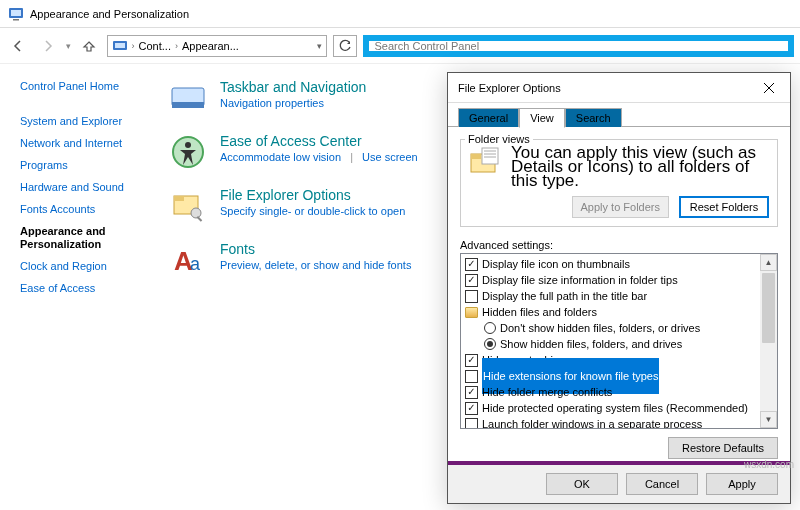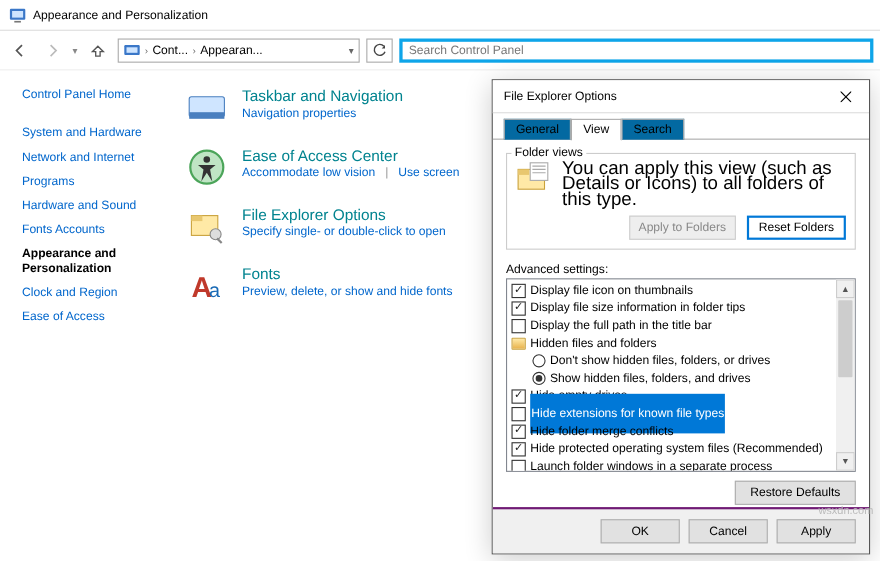--- a/index.html
+++ b/index.html
@@ -12,21 +12,21 @@
 
 
 .navrow { height: 36px; display: flex; align-items: center; padding: 0 6px; gap: 6px; border-bottom: 1px solid #eee; }
 .nav-btn { width: 24px; height: 24px; display: flex; align-items: center; justify-content: center; color: #555; cursor: pointer; border-radius: 2px; }
 .nav-btn.disabled { color: #bbb; }
 .addr { flex: 0 0 220px; height: 22px; border: 1px solid #aaa; display: flex; align-items: center; padding: 0 2px; font-size: 11px; overflow: hidden; }
 .addr .cp-icon { width: 16px; height: 16px; margin: 0 2px; }
 .addr .crumb { padding: 0 2px; white-space: nowrap; }
 .addr .sep { color: #666; padding: 0 2px; font-size: 9px; }
 .refresh-btn { width: 24px; height: 22px; border: 1px solid #aaa; display: flex; align-items: center; justify-content: center; color: #444; cursor: pointer; }
-.search-input { flex: 1; height: 22px; border: 3px solid #0ea5e9; padding: 0 6px; font-size: 11px; }
+.search-input { flex: 1; height: 22px; border: 6px solid #0ea5e9; padding: 0 6px; font-size: 11px; }
 .search-input::placeholder { color: #777; }
 
 
 .body { display: flex; height: calc(100% - 64px); }
 .leftnav { width: 158px; padding: 16px 4px 0 20px; }
 .leftnav a { display: block; color: #0066cc; text-decoration: none; margin-bottom: 9px; line-height: 13px; cursor: pointer; }
 .leftnav a.current { color: #000; font-weight: 700; }
 .leftnav .home { margin-bottom: 22px; }
 
 .content { flex: 1; padding: 14px 10px; overflow: hidden; }
@@ -70,21 +70,21 @@
 .tree-item .box { margin-right: 4px; display: inline-flex; align-items: center; justify-content: center; width: 13px; height: 13px; }
 .tree-check { width: 13px; height: 13px; border: 1px solid #333; background: #fff; display: inline-flex; align-items: center; justify-content: center; font-size: 10px; line-height: 1; color: #222; }
 .tree-radio { width: 12px; height: 12px; border: 1px solid #333; border-radius: 50%; display: inline-flex; align-items: center; justify-content: center; }
 .tree-radio .dot { width: 6px; height: 6px; border-radius: 50%; background: #333; }
 .folder-icon { width: 14px; height: 11px; background: linear-gradient(#ffe9a6,#e8b24b); border: 1px solid #caa23c; border-radius: 1px; }
 .indent1 { padding-left: 18px; }
 .selected-text { background: #0078d7; color: #fff; padding: 12px 1px; }
 
 .restore-row { display: flex; justify-content: flex-end; margin-top: 8px; }
 
-.dlg-bottom { position: absolute; left: 0; right: 0; bottom: 0; height: 42px; background: #f0f0f0; border-top: 2px solid #701a75; display: flex; align-items: center; justify-content: flex-end; gap: 8px; padding: 0 12px; }
+.dlg-bottom { position: absolute; left: 0; right: 0; bottom: 0; height: 42px; background: #f0f0f0; border-top: 4px solid #701a75; display: flex; align-items: center; justify-content: flex-end; gap: 8px; padding: 0 12px; }
 .watermark { position:absolute; right:6px; bottom:40px; font-size:10px; color:#bbb; pointer-events:none; }
 </style>
 </head>
 <body>
 
 <div class="titlebar">
   <span class="icon">
     <svg width="16" height="16">
         <rect x="1" y="2" width="14" height="10" rx="1" fill="#3a77c8"></rect>
         <rect x="3" y="4" width="10" height="6" fill="#cde4ff"></rect>
@@ -129,21 +129,21 @@
         <path d="M11 3 A5 5 0 1 0 12 8" fill="none" stroke="#444" stroke-width="1.3"></path>
         <path d="M12 2 L12 5 L9 5 Z" fill="#444"></path>
       </svg>
     </div>
   <input class="search-input" placeholder="Search Control Panel" style="">
 </div>
 
 <div class="body">
   <div class="leftnav">
     <a class="home">Control Panel Home</a>
-    <a>System and Hardware</a>
+    <a>System and Explorer</a>
     <a>Network and Internet</a>
     <a>Programs</a>
     <a>Hardware and Sound</a>
     <a>Fonts Accounts</a>
     <a class="current">Appearance and Personalization</a>
     <a>Clock and Region</a>
     <a>Ease of Access</a>
   </div>
 
   <div class="content">

